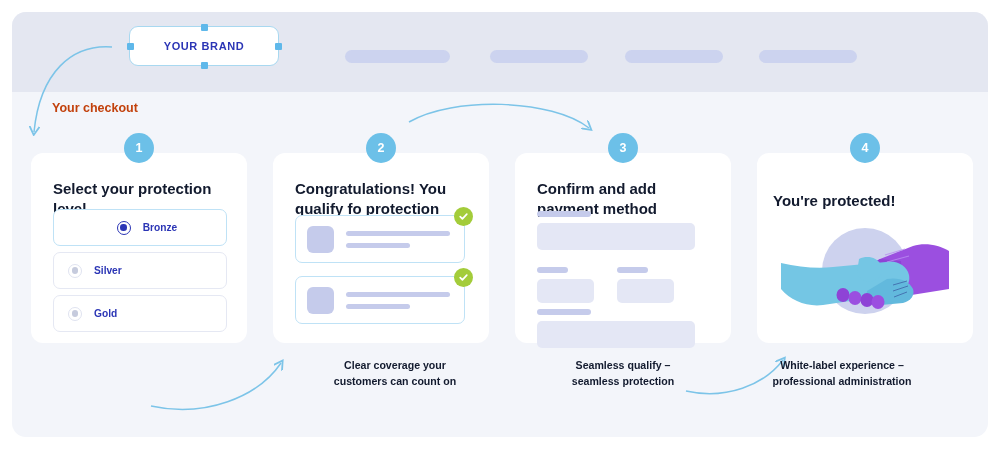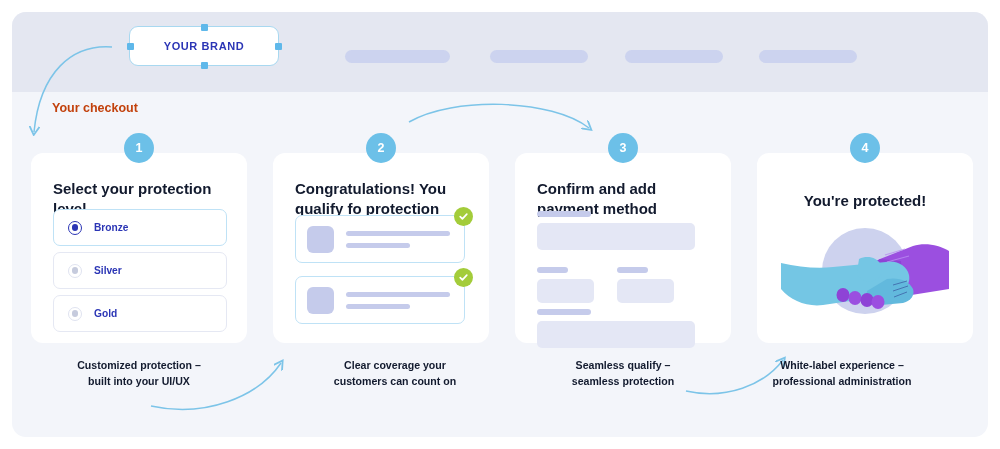--- a/index.html
+++ b/index.html
@@ -124,37 +124,37 @@
     position: absolute;
     left: 22px;
     top: 26px;
     width: 178px;
     font-size: 15px;
     font-weight: bold;
     color: #121a2e;
     line-height: 1.35;
   }
   .card.c4 .card-title {
-    left: 0; width: 216px;
-    text-align: center;
+    left: 16px; width: 216px;
+    text-align: left;
     top: 38px;
   }
 
   
   .radio-row {
     position: absolute;
     left: 22px;
     width: 174px;
     height: 37px;
     border: 1px solid #e5e8f3;
     border-radius: 7px;
     display: flex; align-items: center;
     background: #ffffff;
   }
-  .radio-row.selected { border-color: #bfe2f6; }
+  .radio-row.selected { border-color: #bfe2f6; justify-content: center; }
   .radio-row.r1 { top: 56px; }
   .radio-row.r2 { top: 99px; }
   .radio-row.r3 { top: 142px; }
   .radio-dot {
     width: 14px; height: 14px;
     border-radius: 50%;
     margin-left: 14px;
     border: 1.6px solid #dfe3f0;
     background: #ffffff;
     display: flex; align-items: center; justify-content: center;
@@ -384,24 +384,20 @@
       <ellipse cx="97" cy="87" rx="6.5" ry="7" fill="#9b4fe0"></ellipse>
 
       <path d="M112,70 L126,66" stroke="#2b3b8e" stroke-width="1" fill="none" opacity="0.55"></path>
       <path d="M112,76 L127,71" stroke="#2b3b8e" stroke-width="1" fill="none" opacity="0.55"></path>
       <path d="M113,82 L126,77" stroke="#2b3b8e" stroke-width="1" fill="none" opacity="0.55"></path>
       <path d="M104,40 L124,34" stroke="#b98cf0" stroke-width="1.2" fill="none" opacity="0.8"></path>
       <path d="M106,47 L128,41" stroke="#b98cf0" stroke-width="1.2" fill="none" opacity="0.8"></path>
     </svg>
   </div>
 
-  <div class="caption t1">
-    <div>Customized protection –</div>
-    <div>built into your UI/UX</div>
-  </div>
   <div class="caption t2">
     <div>Clear coverage your</div>
     <div>customers can count on</div>
   </div>
   <div class="caption t3">
     <div>Seamless qualify –</div>
     <div>seamless protection</div>
   </div>
   <div class="caption t4">
     <div>White-label experience –</div>

